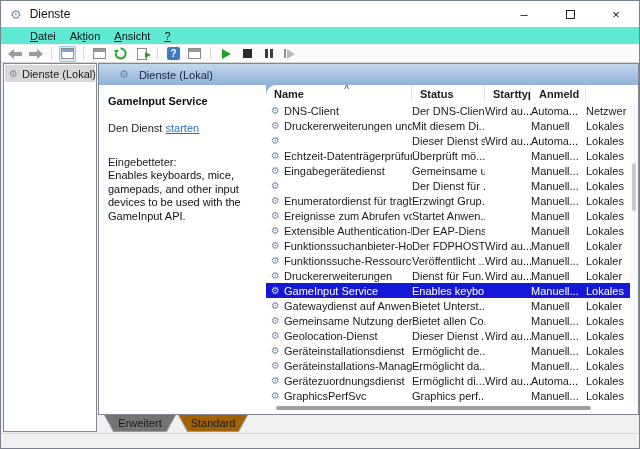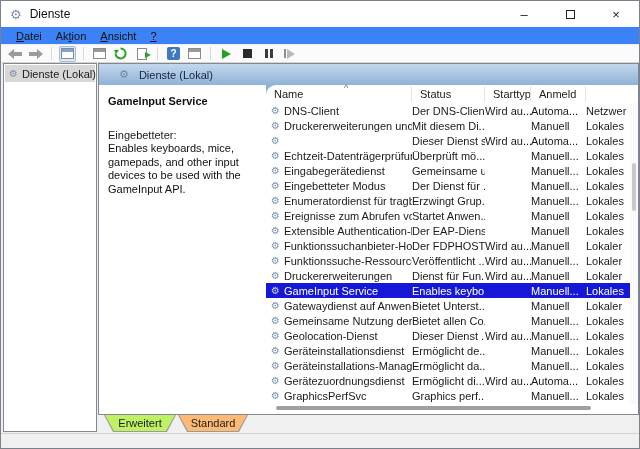--- a/index.html
+++ b/index.html
@@ -14,22 +14,22 @@
               display:flex; align-items:center; }
   .titlebar .appicon { font-family:"DejaVu Sans", sans-serif; color:#7d92ab; font-size:13px;
                        margin-left:9px; line-height:1; }
   .titlebar .title { margin-left:8px; font-size:12px; color:#101010; }
   .caption-btns { position:absolute; right:0; top:0; height:26px; display:flex; }
   .cap-btn { width:46px; height:26px; display:flex; align-items:center; justify-content:center;
              color:#222; font-size:13px; }
   .max-glyph { width:9px; height:9px; border:1px solid #222; display:block; }
 
   
-  .menubar { position:absolute; top:26px; left:0; right:0; height:17px; background:#3b82f6;
-             display:flex; align-items:center; padding-left:8px; }
+  .menubar { position:absolute; top:26px; left:0; right:0; height:17px; background:#5eead4;
+             display:flex; align-items:center; padding-left:22px; }
   .menu-item { padding:1px 7px; font-size:11px; color:#111; }
   .menu-item u { text-decoration:underline; }
 
   
   .toolbar { position:absolute; top:43px; left:0; right:0; height:19px; background:#fbfbfb;
              border-top:1px solid #eeeeee; border-bottom:1px solid #d5d5d5;
              display:flex; align-items:center; padding-left:5px; gap:4px; }
   .tb-sep { width:1px; height:13px; background:#d9d9d9; margin:0 3px; }
   .tb-btn { width:17px; height:16px; display:flex; align-items:center; justify-content:center; }
   .tb-btn.active { background:#dcebf8; border:1px solid #9ac1e4; border-radius:2px; }
@@ -74,21 +74,21 @@
                padding:10px 6px 0 9px; }
   .svc-title { font-weight:bold; font-size:11px; color:#111; }
   .svc-action { margin-top:15px; }
   .svc-action a { color:#2a70c2; text-decoration:underline; }
   .svc-desc-label { margin-top:22px; }
   .svc-desc { margin-top:1px; width:152px; line-height:13.5px; color:#111; }
 
   .list-pane { position:absolute; left:167px; top:21px; right:0; bottom:0; background:#fff;
                border-top-left-radius:10px; overflow:hidden; }
   .lheader { display:grid; grid-template-columns:146px 73px 46px 55px 1fr; height:18px;
-             align-items:center; position:relative; }
+             align-items:center; position:relative;font-weight:bold; }
   .lheader .hcell { padding-left:8px; color:#1c1c1c; border-right:1px solid #e4e4e4;
                     height:16px; line-height:16px; white-space:nowrap; overflow:hidden; }
   .sort-caret { position:absolute; left:78px; top:-2px; color:#666; font-size:9px; }
   .lbody { position:absolute; top:18px; left:0; right:0; bottom:10px; overflow:hidden; }
   .trow { display:grid; grid-template-columns:146px 73px 46px 55px 1fr; height:15px;
           align-items:center; white-space:nowrap; }
   .trow .cell { overflow:hidden; padding-right:2px; }
   .cell.name { display:flex; align-items:center; gap:4px; padding-left:5px; }
   .trow.selected { background:#1717d8; color:#fff; }
   .trow.selected .gear { color:#cfd6e8; }
@@ -101,22 +101,22 @@
                     background:#c9c9c9; border-radius:2px; }
 
   
   .tabs-row { position:absolute; left:97px; top:352px; width:541px; height:18px; background:#f0f0f0; }
   .tab { position:absolute; top:0; height:17px; }
   .tab .outer { position:absolute; inset:0; background:#9a9a9a;
                 clip-path:polygon(0 0, 100% 0, calc(100% - 9px) 100%, 9px 100%); }
   .tab .inner { position:absolute; left:1px; right:1px; top:0; bottom:1px;
                 display:flex; align-items:center; justify-content:center; font-size:11px;
                 clip-path:polygon(0 0, 100% 0, calc(100% - 9px) 100%, 9px 100%); }
-  .tab.active .inner { background:#bef264;text-align:right; }
-  .tab.inactive .inner { background:#fdba74; }
+  .tab.active .inner { background:#737373;text-align:right; }
+  .tab.inactive .inner { background:#a16207; }
 
   .statusbar { position:absolute; left:0; right:0; bottom:0; height:15px; background:#f0f0f0;
                border-top:1px solid #d2d2d2; }
 </style>
 </head>
 <body>
 
 <div class="window">
 
   <div class="titlebar">
@@ -213,20 +213,23 @@
 
     <div class="content">
       <div class="curve-bg"></div>
       <div class="band">
         <span class="gear">⚙</span>
         <span class="band-title">Dienste (Lokal)</span>
       </div>
 
       <div class="desc-pane">
         <div class="svc-title">GameInput Service</div>
+        <div class="svc-action">
+          <span>Den Dienst </span><a href="#">starten</a>
+        </div>
         <div class="svc-desc-label">Eingebetteter:</div>
         <div class="svc-desc">Enables keyboards, mice, gamepads, and other input devices to be used with the GameInput API.</div>
       </div>
 
       <div class="list-pane">
         <div class="lheader">
           <div class="hcell">Name</div>
           <div class="hcell">Status</div>
           <div class="hcell">Starttyp</div>
           <div class="hcell">Anmeld</div>
@@ -278,21 +281,20 @@
                 <span>Eingabegerätedienst</span>
               </div>
               <div class="cell">Gemeinsame und ...</div>
               <div class="cell"></div>
               <div class="cell">Manuell...</div>
               <div class="cell">Lokales</div>
             </div>
             <div class="trow">
               <div class="cell name">
                 <span class="gear">⚙</span>
-                <span>Eingebetteter Modus</span>
               </div>
               <div class="cell">Der Dienst für ...</div>
               <div class="cell"></div>
               <div class="cell">Manuell...</div>
               <div class="cell">Lokales</div>
             </div>
             <div class="trow">
               <div class="cell name">
                 <span class="gear">⚙</span>
                 <span>Enumeratordienst für tragb...</span>

